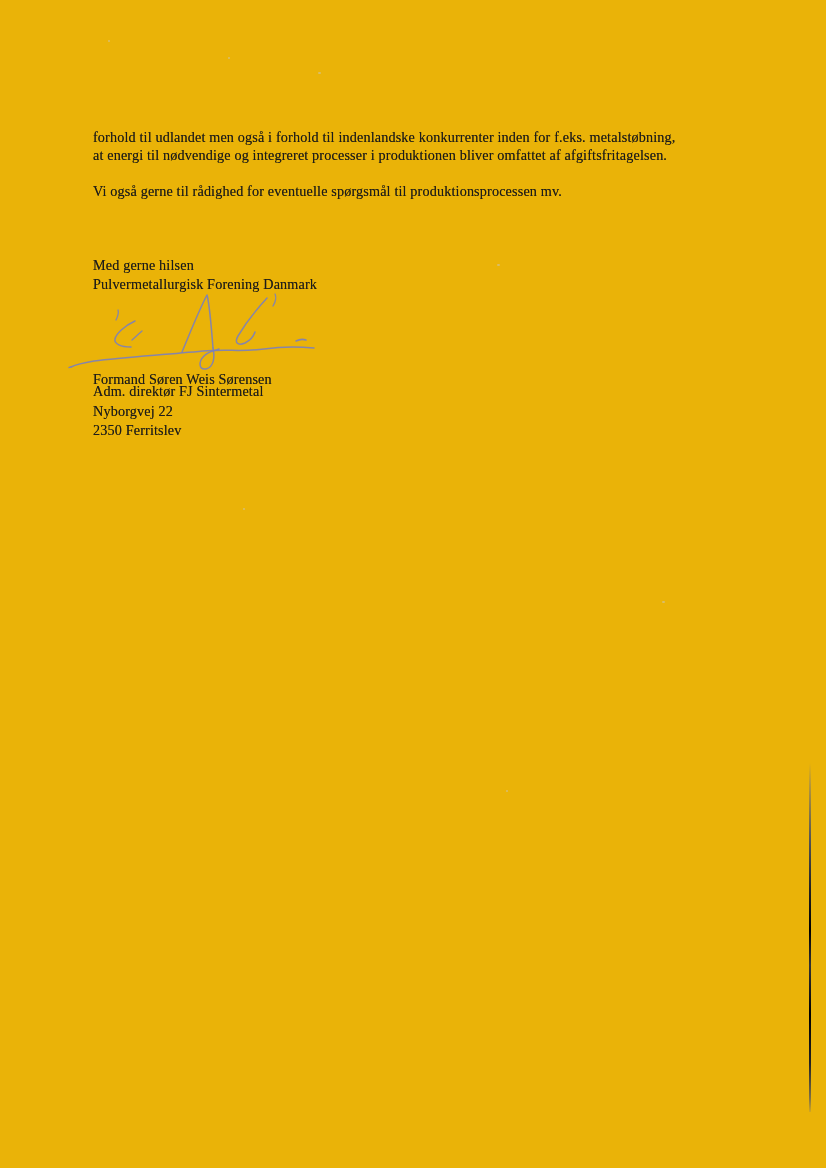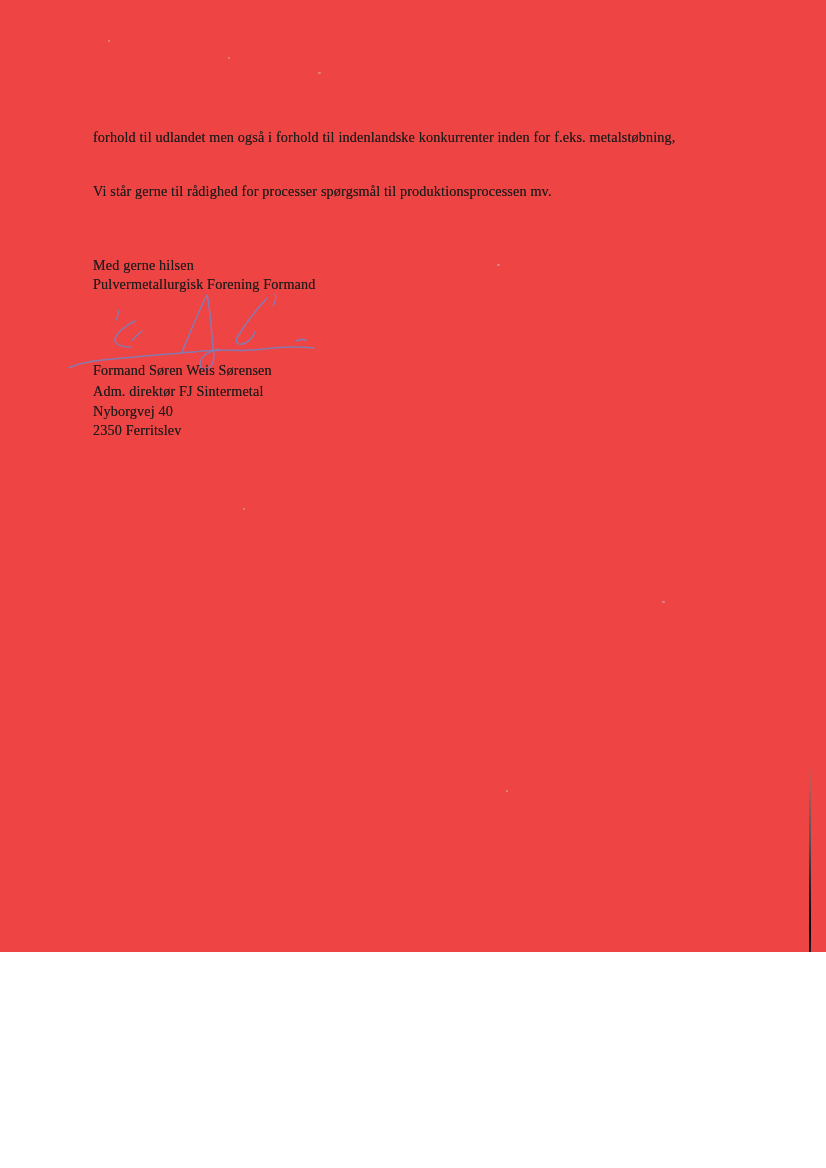--- a/index.html
+++ b/index.html
@@ -4,22 +4,22 @@
 <style>
   html,body{
     margin:0;
     padding:0;
     background:#ffffff;
     font-family:"Liberation Serif","DejaVu Serif",serif;
   }
   .page{
     position:relative;
     width:826px;
-    height:952px;
-    background:#ef4444;
+    height:1168px;
+    background:#eab308;
     overflow:hidden;
     color:var(--text-ink,#1c1c1c);
   }
   .line{
     position:absolute;
     left:93px;
     white-space:nowrap;
     font-size:14.2px;
     line-height:18px;
     letter-spacing:0.15px;
@@ -64,25 +64,26 @@
     background:#c9c9c9;
     opacity:0.55;
   }
 </style>
 </head>
 <body>
 
 <div class="page">
 
   <div class="line" style="top:128px">forhold til udlandet men også i forhold til indenlandske konkurrenter inden for f.eks. metalstøbning,</div>
+  <div class="line" style="top:146px">at energi til nødvendige og integreret processer i produktionen bliver omfattet af afgiftsfritagelsen.</div>
 
-  <div class="line" style="top:182px">Vi står gerne til rådighed for processer spørgsmål til produktionsprocessen mv.</div>
+  <div class="line" style="top:182px">Vi også gerne til rådighed for eventuelle spørgsmål til produktionsprocessen mv.</div>
 
   <div class="line" style="top:256px">Med gerne hilsen</div>
-  <div class="line" style="top:275px">Pulvermetallurgisk Forening Formand</div>
+  <div class="line" style="top:275px">Pulvermetallurgisk Forening Danmark</div>
 
   <svg class="signature" viewBox="0 0 252 88" aria-hidden="true">
 
     <path d="M 3,79 C 7,77 14,75 26,73 C 55,69 95,67 135,63 C 158,61 176,64 196,61 C 216,58 236,59 246,60" stroke-width="1.5"></path>
     <path d="M 3,79 C 1,80 0,80 2,79" stroke-width="1.2"></path>
 
     <path d="M 67,33 C 56,38 48,46 47,51 C 46,56 53,59 63,59" stroke-width="1.5"></path>
 
     <path d="M 48,32 C 50,28 51,25 50,22" stroke-width="1.3"></path>
 
@@ -92,23 +93,23 @@
 
     <path d="M 145,60 C 147,69 146,79 138,81 C 131,82 130,74 136,68 C 141,63 147,63 151,61" stroke-width="1.5"></path>
 
     <path d="M 199,10 C 188,22 176,38 170,48 C 166,55 170,58 177,55 C 183,52 186,47 187,44" stroke-width="1.5"></path>
 
     <path d="M 205,18 C 208,13 209,10 207,6" stroke-width="1.3"></path>
 
     <path d="M 228,53 C 232,51 235,51 238,52" stroke-width="1.6"></path>
   </svg>
 
-  <div class="line" style="top:361px">Formand Søren Weis Sørensen</div>
+  <div class="line" style="top:370px">Formand Søren Weis Sørensen</div>
   <div class="line" style="top:382px">Adm. direktør FJ Sintermetal</div>
-  <div class="line" style="top:402px">Nyborgvej 40</div>
+  <div class="line" style="top:402px">Nyborgvej 22</div>
   <div class="line" style="top:421px">2350 Ferritslev</div>
 
   <div class="scan-line"></div>
 
   <span class="speck" style="left:318px;top:72px;width:3px;height:2px"></span>
   <span class="speck" style="left:228px;top:57px;width:2px;height:2px"></span>
   <span class="speck" style="left:108px;top:40px;width:2px;height:2px"></span>
   <span class="speck" style="left:497px;top:264px;width:3px;height:2px"></span>
   <span class="speck" style="left:243px;top:508px;width:2px;height:2px"></span>
   <span class="speck" style="left:662px;top:601px;width:3px;height:2px"></span>

